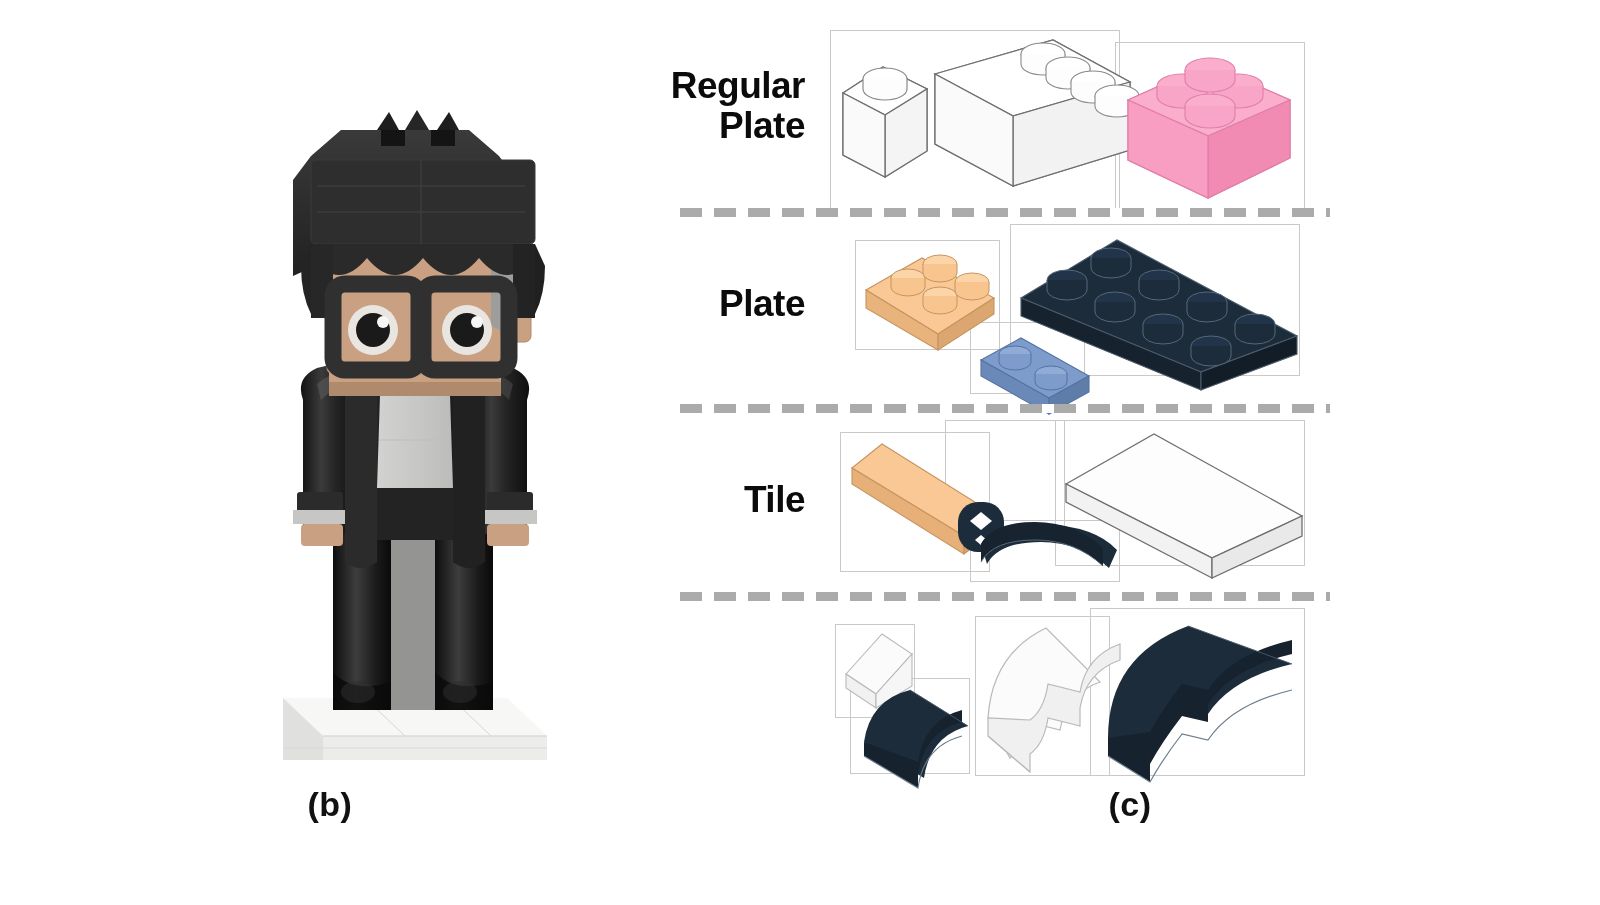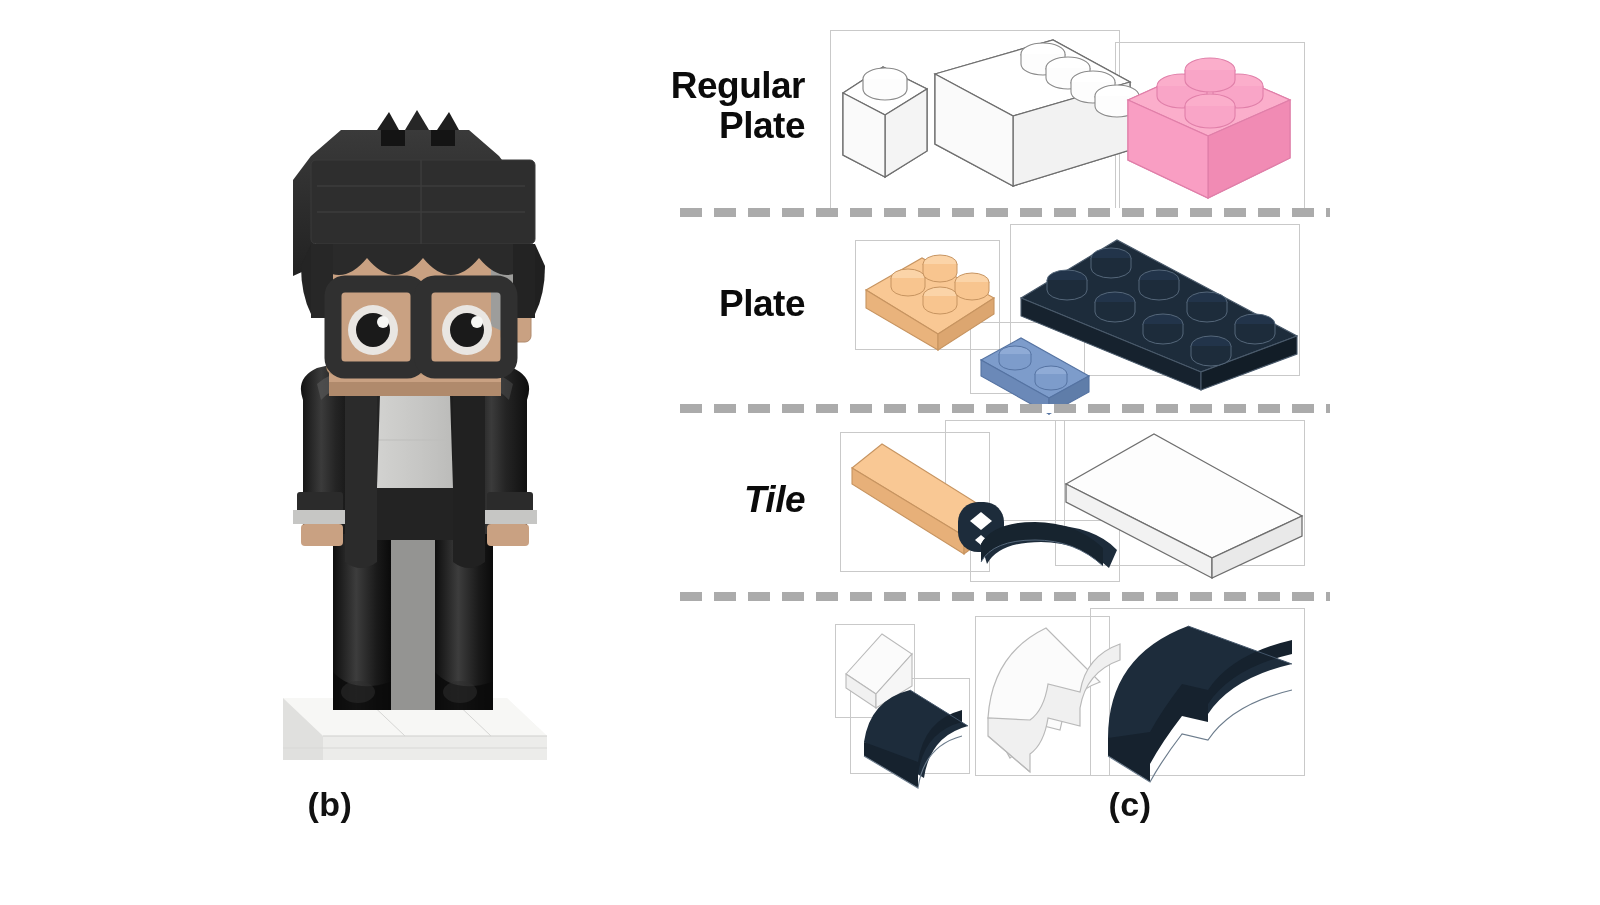--- a/index.html
+++ b/index.html
@@ -357,21 +357,21 @@
                 <path d="M-20 0 v10 a20 10 0 0 0 40 0 v-10" fill="#1d2c3b"></path>
               </g>
           </g>
         </svg>
       </div>
     </div>
 
     <div class="dash-sep" style="top:404px;"></div>
 
     <div class="cat-row" style="top:418px;height:175px;">
-      <div class="cat-label" style="top:62px;font-style:italic;">
+      <div class="cat-label" style="top:62px;">
         <div>Tile</div>
       </div>
 
       <div class="bbox" style="left:180px;top:14px;width:150px;height:140px;"></div>
       <div class="bbox" style="left:285px;top:2px;width:120px;height:110px;"></div>
       <div class="bbox" style="left:310px;top:102px;width:150px;height:62px;"></div>
       <div class="bbox" style="left:395px;top:2px;width:250px;height:146px;"></div>
 
       <div class="piece" style="left:188px;top:18px;">
         <svg width="150" height="110" viewBox="0 0 150 110">

